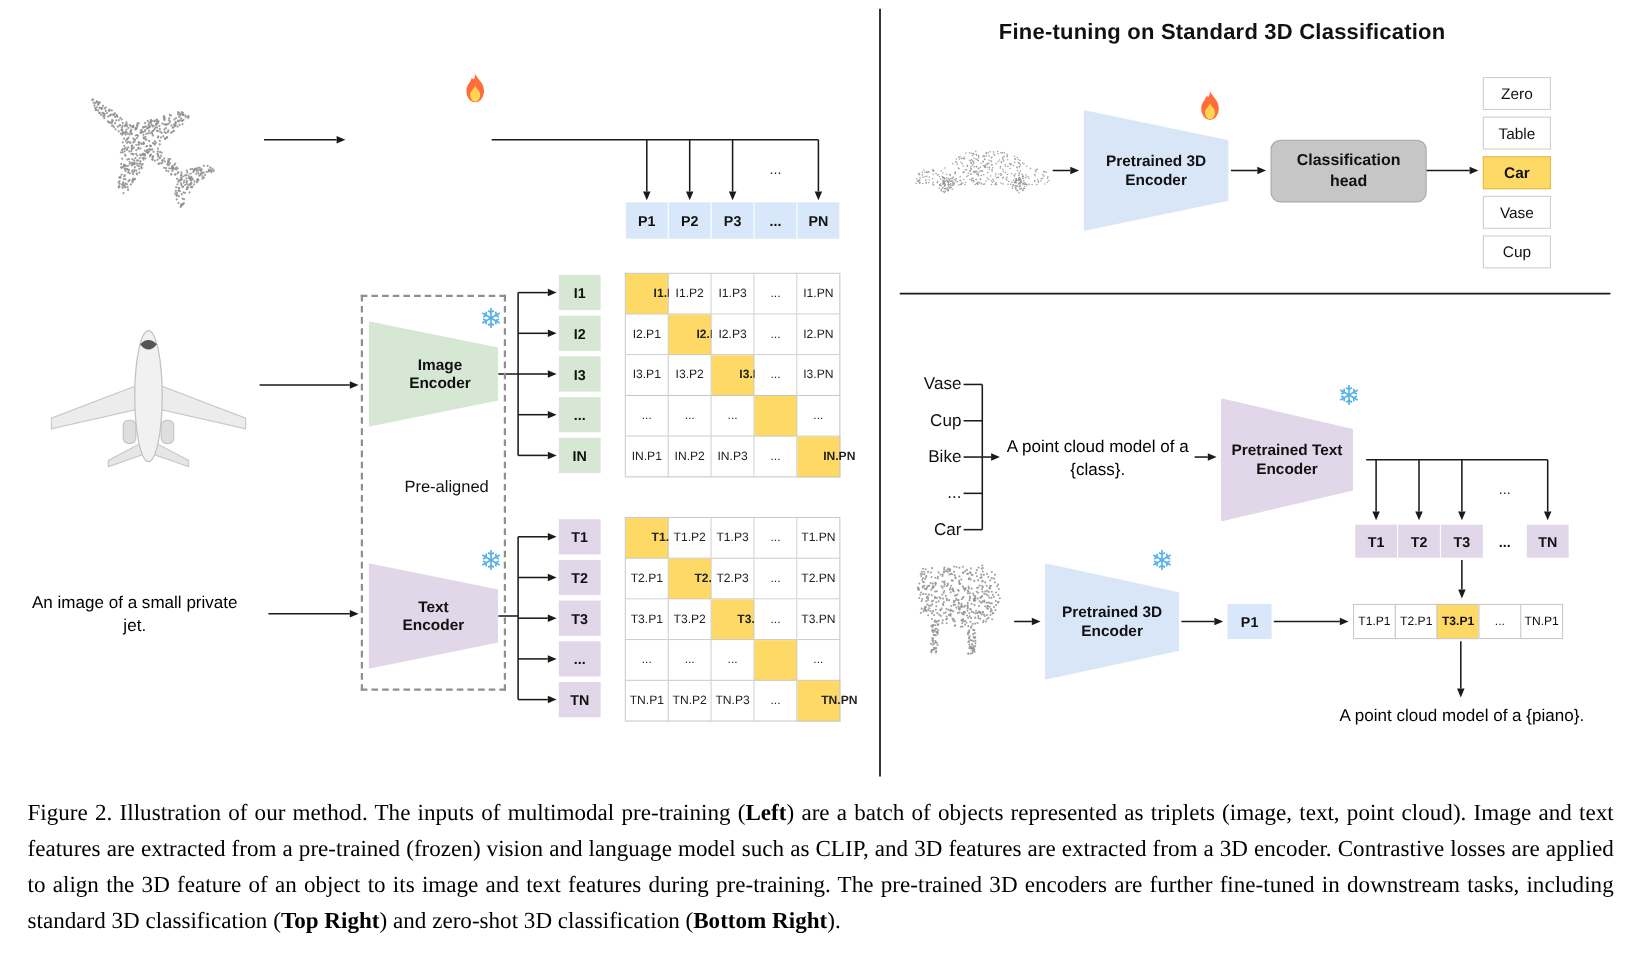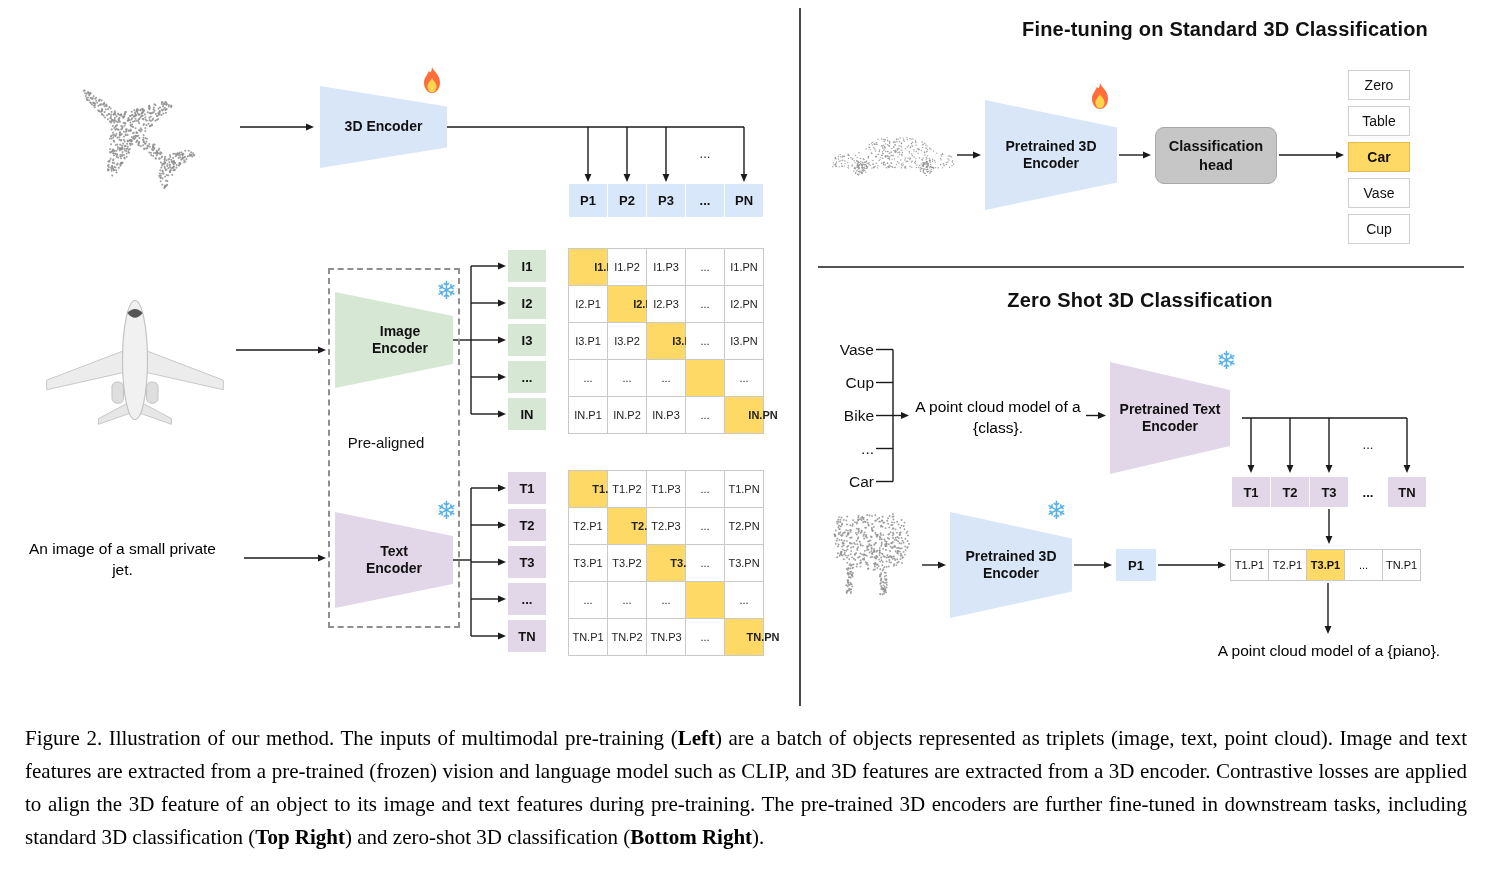--- a/index.html
+++ b/index.html
@@ -790,23 +790,20 @@
         <circle cx="48.6" cy="56.8" r="1.1" fill="#8f8f8f" opacity="0.85"></circle>
         <circle cx="26.0" cy="88.3" r="1.1" fill="#8f8f8f" opacity="0.85"></circle>
         <circle cx="41.4" cy="68.3" r="1.1" fill="#8f8f8f" opacity="0.85"></circle>
         <circle cx="46.4" cy="88.6" r="1.1" fill="#8f8f8f" opacity="0.85"></circle>
         <circle cx="65.8" cy="136.5" r="1.1" fill="#8f8f8f" opacity="0.85"></circle>
         <circle cx="67.6" cy="67.1" r="1.1" fill="#8f8f8f" opacity="0.85"></circle>
         <circle cx="54.7" cy="47.9" r="1.1" fill="#8f8f8f" opacity="0.85"></circle>
       </g>
     </svg>
 
-  <div class="trap blue" style="left:320px;top:86px;width:127px;height:82px;">
-    <span class="lbl">3D Encoder</span>
-  </div>
   <span class="icon" style="left:420px;top:66px;">
     <svg width="24" height="28" viewBox="0 0 24 28">
         <path d="M12 1C14 6 20 9 20 16.5C20 22.6 16.4 27 12 27C7.6 27 4 22.6 4 16.5C4 11.5 7.5 9.5 9 4.5C10 7 11.5 7 12 1Z" fill="#ff6d3b"></path>
         <path d="M12 12C13.2 15 16.5 16.3 16.5 20.3C16.5 23.9 14.5 26.3 12 26.3C9.5 26.3 7.5 23.9 7.5 20.3C7.5 16.8 10.8 15.2 12 12Z" fill="#ffd54f"></path>
       </svg>
   </span>
 
   <div class="row" id="p-row" style="left:569px;top:184px;">
       <div class="cell blue">P1</div>
       <div class="cell blue">P2</div>
@@ -845,21 +842,21 @@
       <div class="mcell hl"></div>
       <div class="mcell">...</div>
       <div class="mcell">IN.P1</div>
       <div class="mcell">IN.P2</div>
       <div class="mcell">IN.P3</div>
       <div class="mcell">...</div>
       <div class="mcell hl">IN.PN</div>
     </div>
 
   <div class="dashedbox" style="left:328px;top:268px;width:132px;height:360px;"></div>
-  <div class="prealigned" style="left:320px;top:434px;width:132px;">Pre-aligned</div>
+  <div class="prealigned" style="left:340px;top:434px;width:132px;">Pre-aligned</div>
 
   <svg class="abs" style="left:38px;top:288px;" width="194" height="144" viewBox="0 0 200 150">
     <rect width="200" height="150" fill="#ffffff"></rect>
     <polygon points="97,62 8,96 8,106 97,86" fill="#ececec" stroke="#c6c6c6" stroke-width="1"></polygon>
     <polygon points="103,62 192,96 192,106 103,86" fill="#ececec" stroke="#c6c6c6" stroke-width="1"></polygon>
     <polygon points="96,118 62,136 62,142 96,130" fill="#e6e6e6" stroke="#c6c6c6" stroke-width="1"></polygon>
     <polygon points="104,118 138,136 138,142 104,130" fill="#e6e6e6" stroke="#c6c6c6" stroke-width="1"></polygon>
     <rect x="76" y="98" width="12" height="22" rx="5" fill="#dedede" stroke="#c0c0c0"></rect>
     <rect x="112" y="98" width="12" height="22" rx="5" fill="#dedede" stroke="#c0c0c0"></rect>
     <ellipse cx="100" cy="75" rx="13" ry="62" fill="#f1f1f1" stroke="#c2c2c2" stroke-width="1.2"></ellipse>
@@ -906,21 +903,21 @@
       <div class="mcell">...</div>
       <div class="mcell hl"></div>
       <div class="mcell">...</div>
       <div class="mcell">TN.P1</div>
       <div class="mcell">TN.P2</div>
       <div class="mcell">TN.P3</div>
       <div class="mcell">...</div>
       <div class="mcell hl">TN.PN</div>
     </div>
 
-  <div class="panel-title" style="left:858px;top:18px;width:570px;text-align:right;">Fine-tuning on Standard 3D Classification</div>
+  <div class="panel-title" style="left:826px;top:18px;width:570px;">Fine-tuning on Standard 3D Classification</div>
 
   <svg id="car-cloud" class="abs" style="left:830px;top:118px;" width="125" height="72" viewBox="0 0 150 60">
       <circle cx="70.0" cy="44.9" r="0.85" fill="#8f8f8f" opacity="0.85"></circle>
       <circle cx="93.7" cy="35.0" r="0.85" fill="#8f8f8f" opacity="0.85"></circle>
       <circle cx="65.2" cy="39.8" r="0.85" fill="#8f8f8f" opacity="0.85"></circle>
       <circle cx="62.5" cy="31.4" r="0.85" fill="#8f8f8f" opacity="0.85"></circle>
       <circle cx="103.6" cy="46.2" r="0.85" fill="#8f8f8f" opacity="0.85"></circle>
       <circle cx="89.1" cy="14.6" r="0.85" fill="#8f8f8f" opacity="0.85"></circle>
       <circle cx="80.2" cy="11.9" r="0.85" fill="#8f8f8f" opacity="0.85"></circle>
       <circle cx="85.7" cy="42.3" r="0.85" fill="#8f8f8f" opacity="0.85"></circle>
@@ -1421,33 +1418,32 @@
   <div class="trap blue" style="left:985px;top:100px;width:132px;height:110px;">
     <span class="lbl lbl-mid">Pretrained 3D Encoder</span>
   </div>
   <span class="icon" style="left:1088px;top:82px;">
     <svg width="24" height="28" viewBox="0 0 24 28">
         <path d="M12 1C14 6 20 9 20 16.5C20 22.6 16.4 27 12 27C7.6 27 4 22.6 4 16.5C4 11.5 7.5 9.5 9 4.5C10 7 11.5 7 12 1Z" fill="#ff6d3b"></path>
         <path d="M12 12C13.2 15 16.5 16.3 16.5 20.3C16.5 23.9 14.5 26.3 12 26.3C9.5 26.3 7.5 23.9 7.5 20.3C7.5 16.8 10.8 15.2 12 12Z" fill="#ffd54f"></path>
       </svg>
   </span>
 
-  <div class="headbox" style="left:1155px;top:127px;width:122px;height:57px;">
+  <div class="headbox" style="left:1155px;top:127px;width:142px;height:57px;">
     <span class="lbl" style="width:104px;">Classification head</span>
   </div>
 
   <div class="classlist" id="class-list" style="left:1348px;top:70px;">
       <div class="cell">Zero</div>
       <div class="cell">Table</div>
       <div class="cell hl">Car</div>
       <div class="cell">Vase</div>
       <div class="cell">Cup</div>
     </div>
 
-  <div class="panel-title" style="left:855px;top:289px;width:570px;">Zero Shot 3D Classification</div>
 
   <div class="zs-classes" id="zs-classes" style="left:828px;top:333px;">
       <div class="zs-class">Vase</div>
       <div class="zs-class">Cup</div>
       <div class="zs-class">Bike</div>
       <div class="zs-class">...</div>
       <div class="zs-class">Car</div>
     </div>
 
   <div class="freetext" style="left:912px;top:396px;width:172px;">A point cloud model of a {class}.</div>

